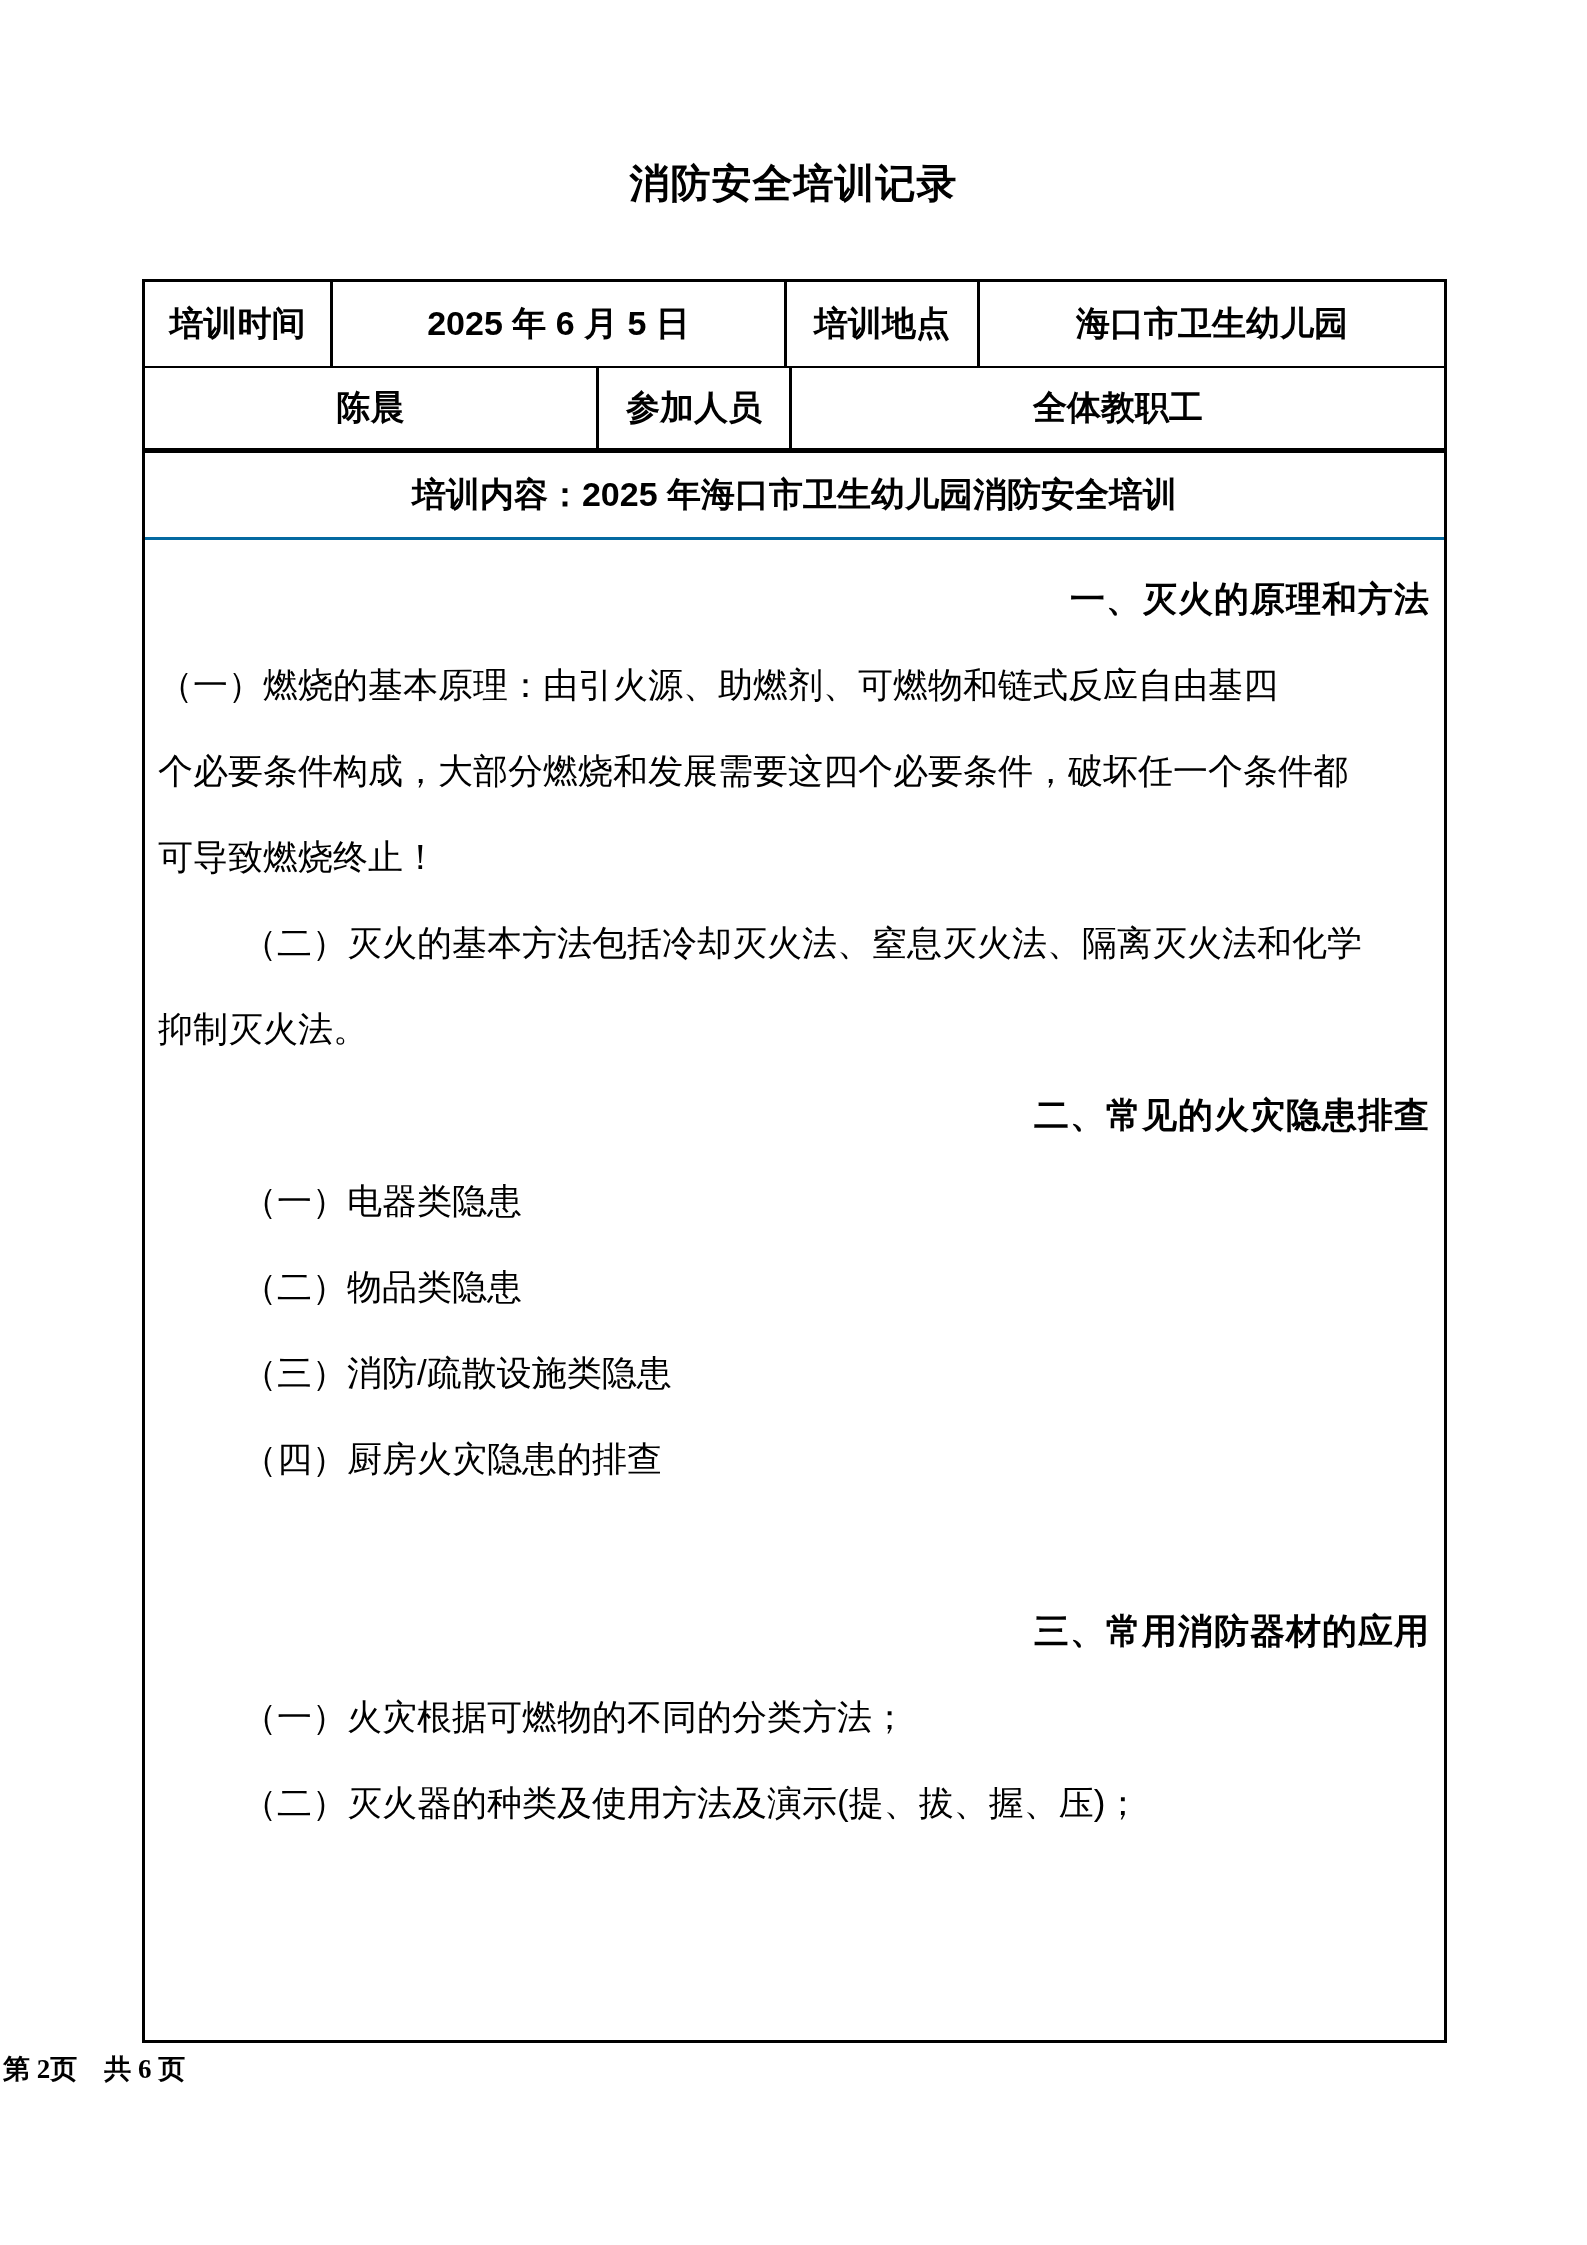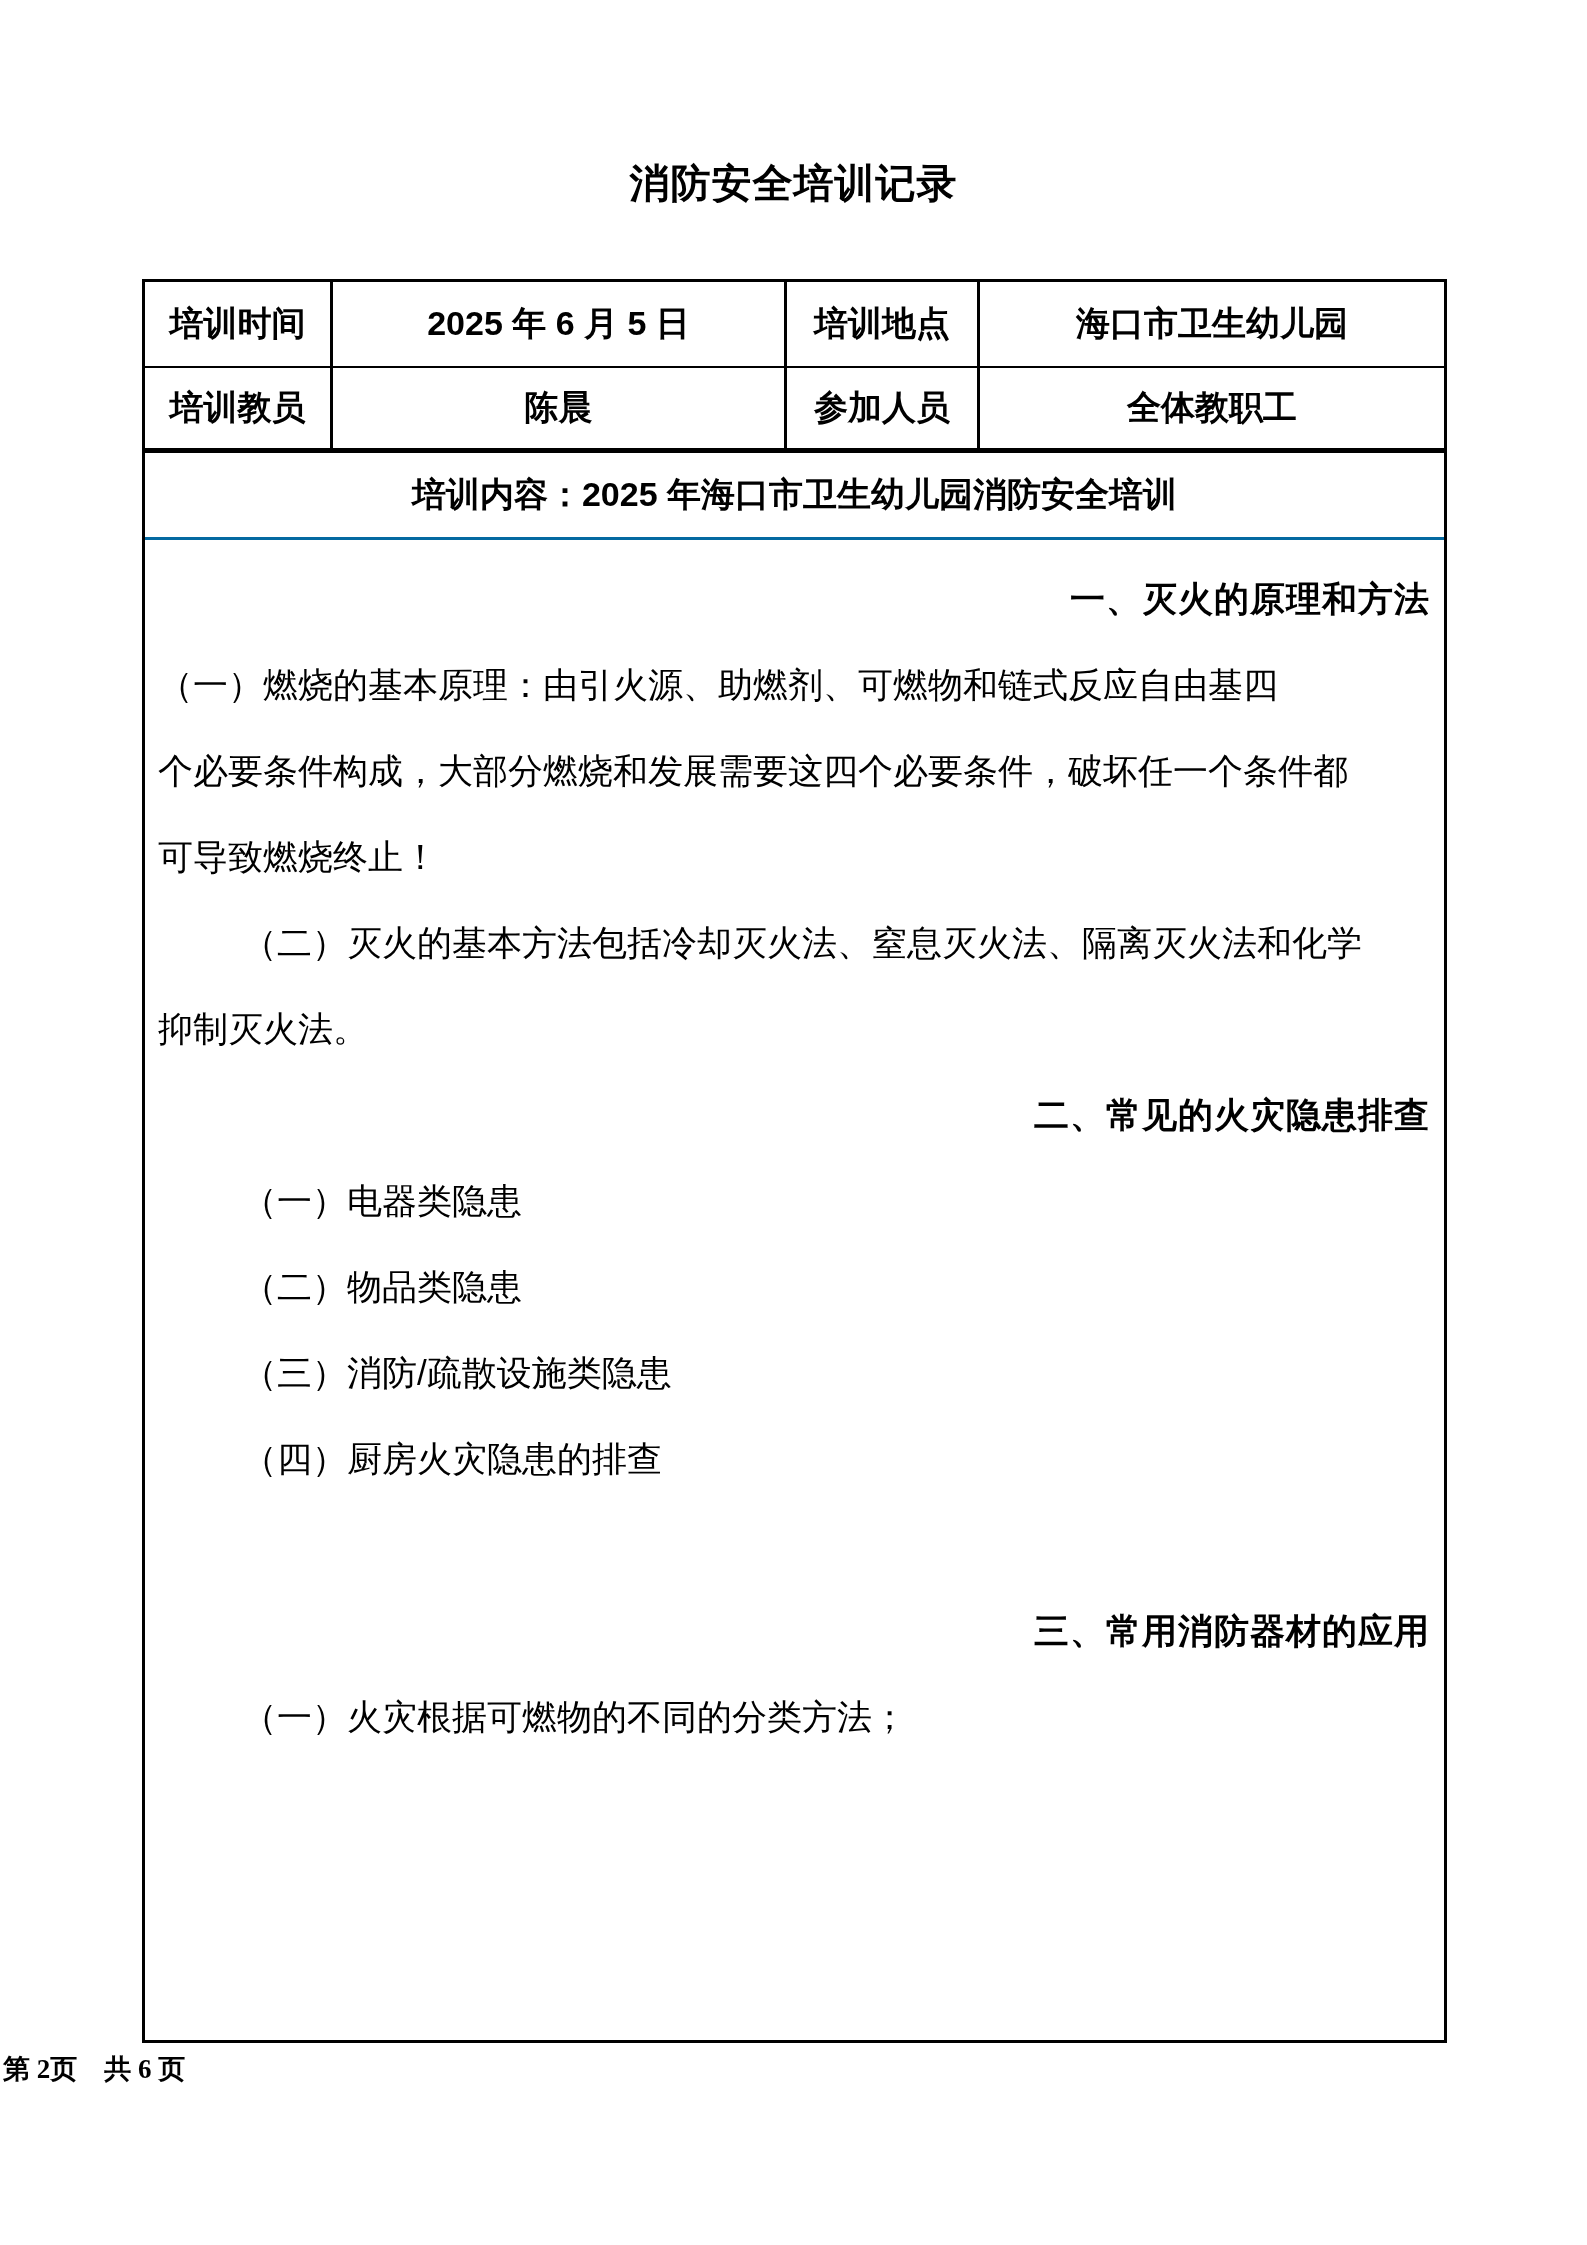--- a/index.html
+++ b/index.html
@@ -64,21 +64,20 @@
   <div class="info-table">
 
     <div class="t-row row-1">
       <div class="cell c1">培训时间</div>
       <div class="cell c2">2025 年 6 月 5 日</div>
       <div class="cell c3">培训地点</div>
       <div class="cell c4">海口市卫生幼儿园</div>
     </div>
 
     <div class="t-row row-2">
-      <div class="cell c1">培训教员</div>
       <div class="cell c2">陈晨</div>
       <div class="cell c3">参加人员</div>
       <div class="cell c4">全体教职工</div>
     </div>
 
     <div class="row-3">培训内容：2025 年海口市卫生幼儿园消防安全培训</div>
 
     <div class="body-cell">
       <div class="line heading">一、灭火的原理和方法</div>
       <div class="line">（一）燃烧的基本原理：由引火源、助燃剂、可燃物和链式反应自由基四</div>
@@ -87,19 +86,20 @@
       <div class="line indent">（二）灭火的基本方法包括冷却灭火法、窒息灭火法、隔离灭火法和化学</div>
       <div class="line">抑制灭火法。</div>
       <div class="line heading">二、常见的火灾隐患排查</div>
       <div class="line indent">（一）电器类隐患</div>
       <div class="line indent">（二）物品类隐患</div>
       <div class="line indent">（三）消防/疏散设施类隐患</div>
       <div class="line indent">（四）厨房火灾隐患的排查</div>
       <div class="line"></div>
       <div class="line heading">三、常用消防器材的应用</div>
       <div class="line indent">（一）火灾根据可燃物的不同的分类方法；</div>
+      <div class="line indent">（二）灭火器的种类及使用方法及演示(提、拔、握、压)；</div>
     </div>
 
   </div>
 
   <div class="page-footer">第 2页　共 6 页</div>
 
 </div>
 
 </body></html>

